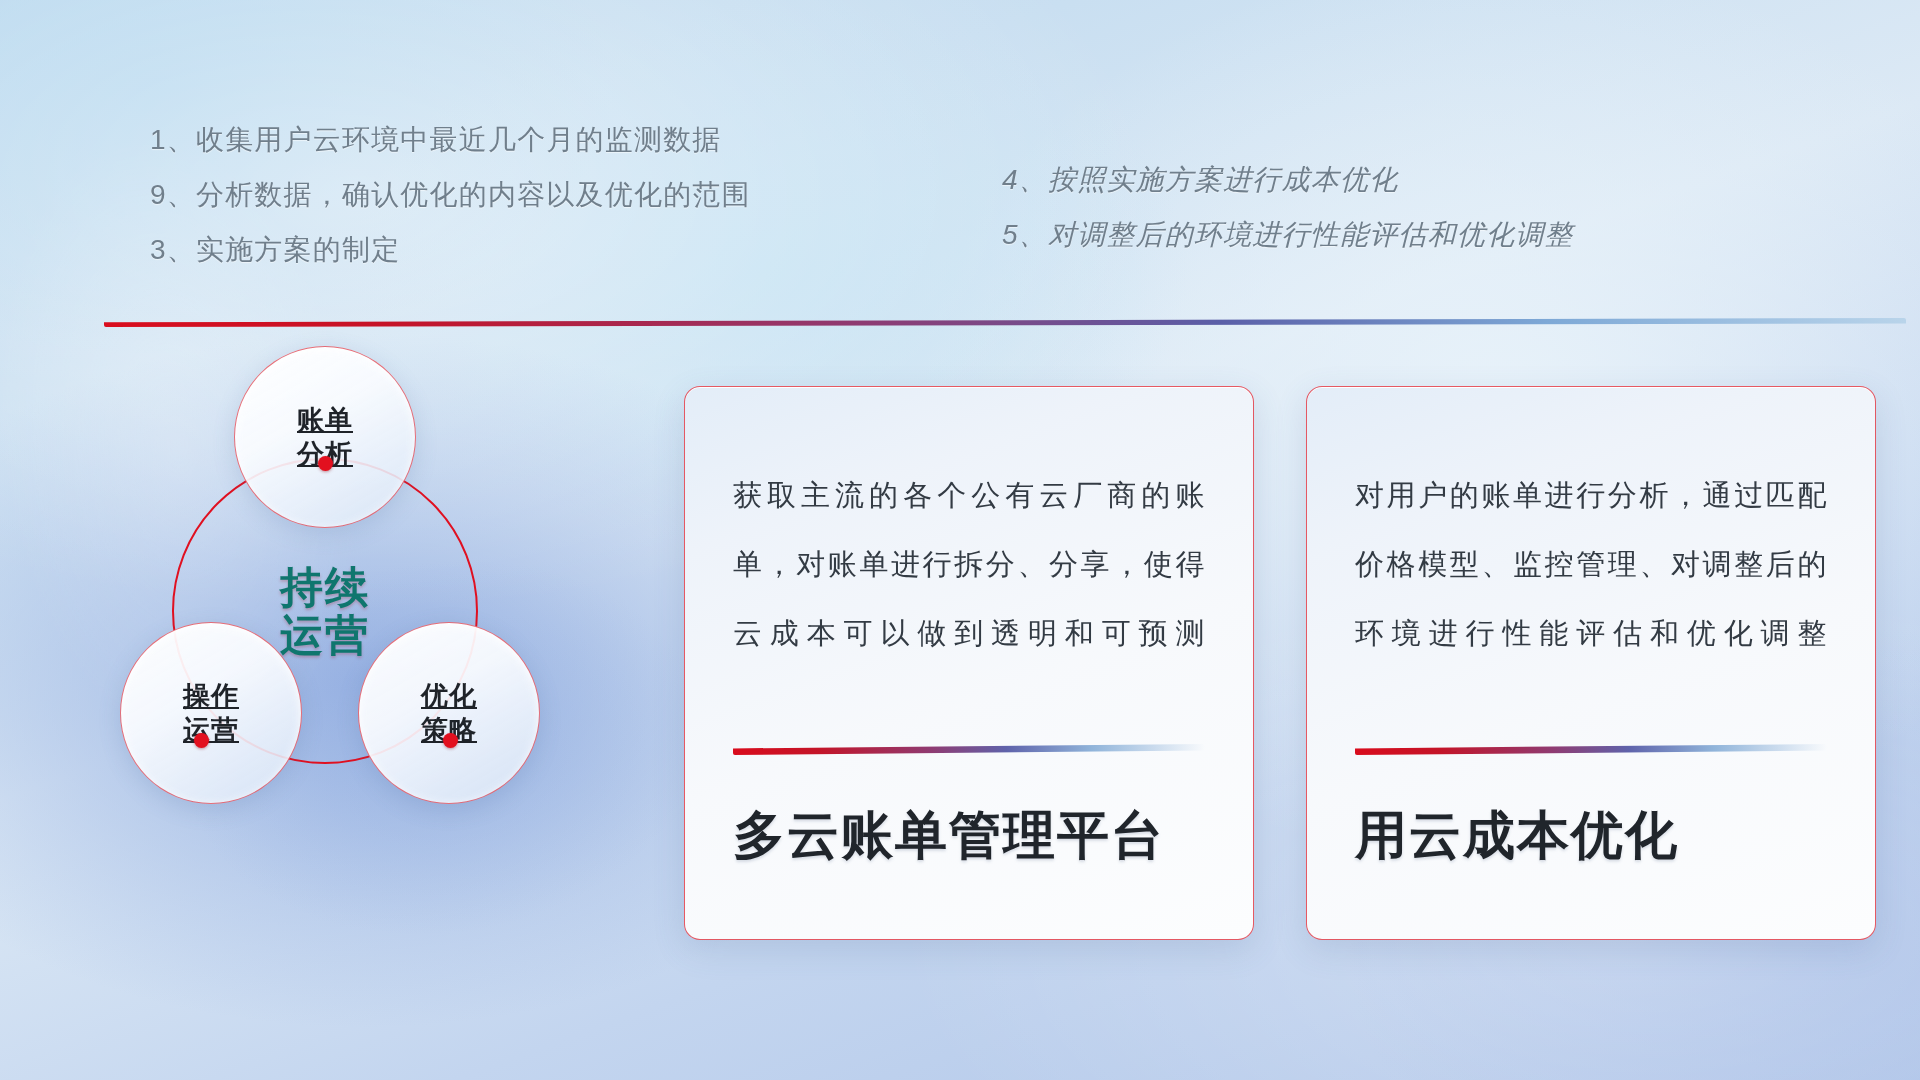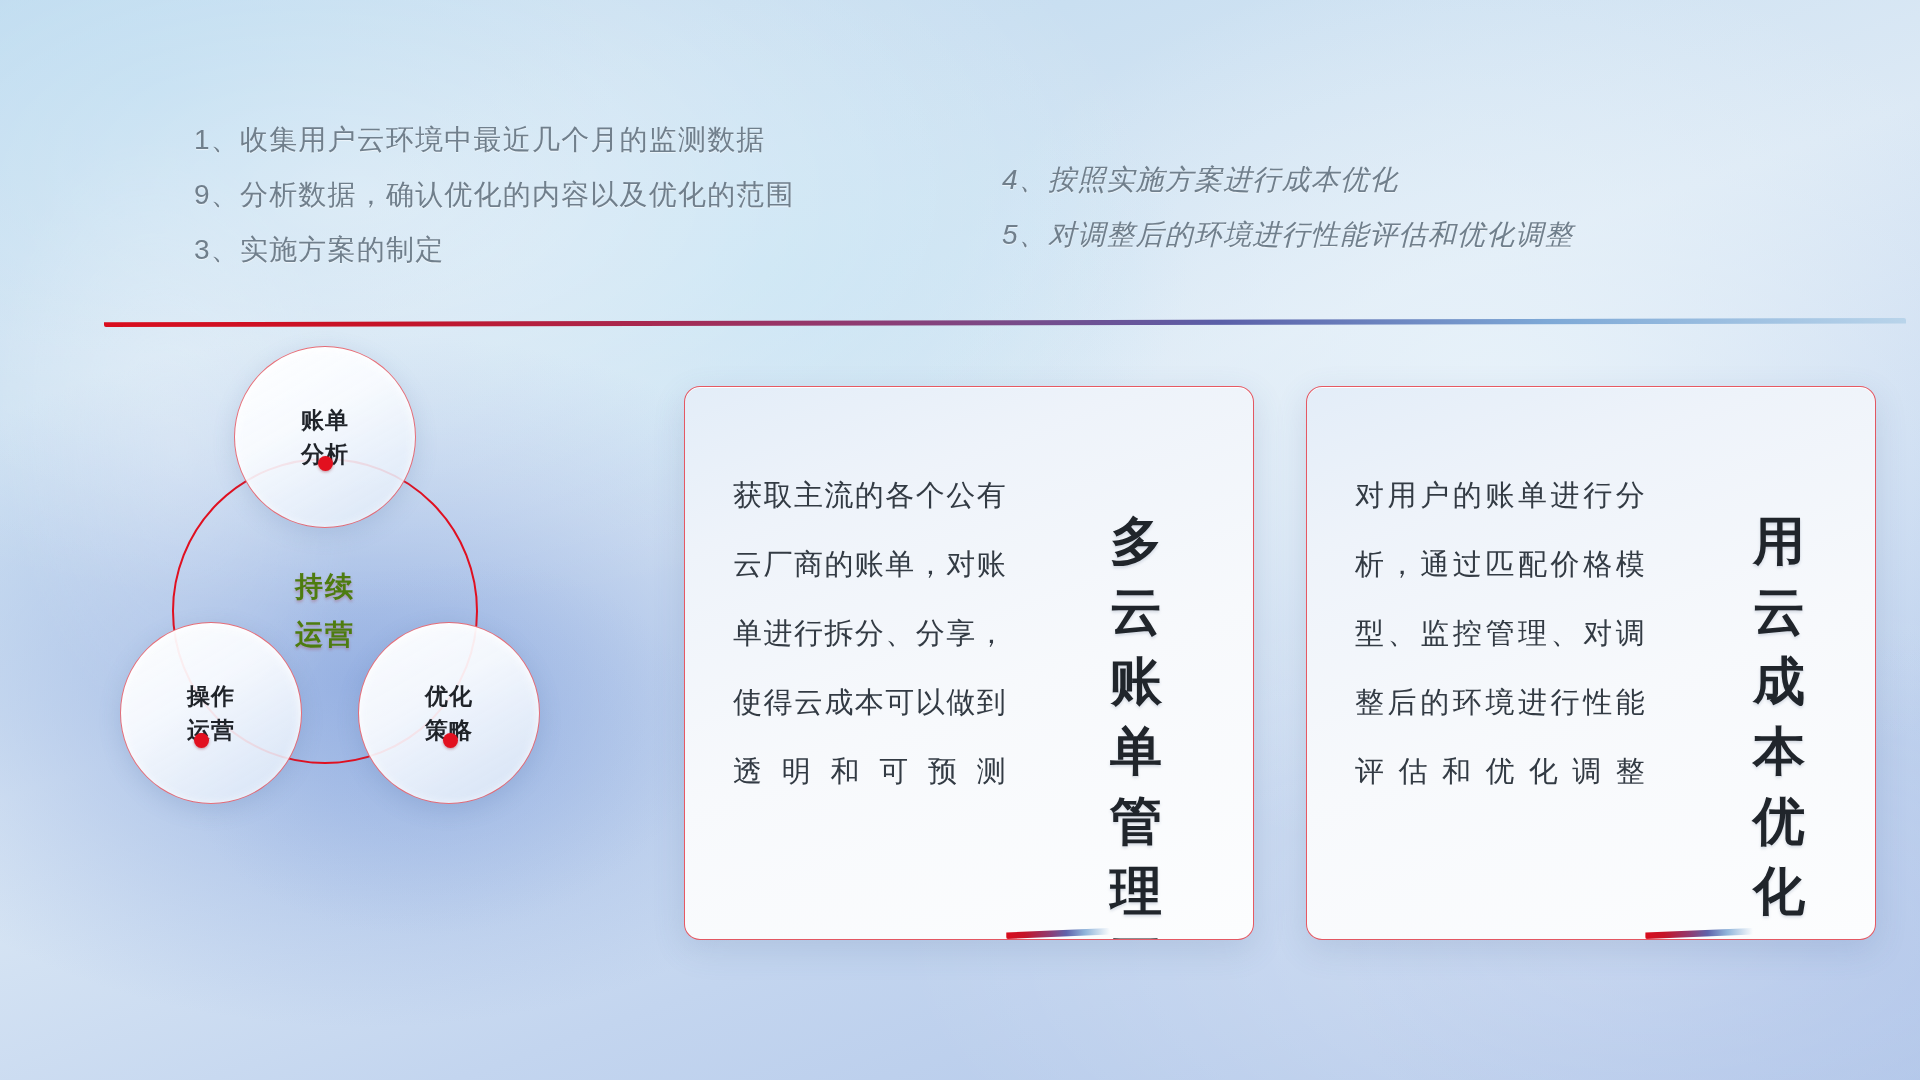--- a/index.html
+++ b/index.html
@@ -35,21 +35,21 @@
     position:absolute; left:-4%; top:6%; width:46%; height:82%;
     background:
       radial-gradient(ellipse 300px 520px at 30% 40%, rgba(255,255,255,0.22) 0%, rgba(255,255,255,0) 60%),
       radial-gradient(ellipse 420px 300px at 55% 78%, rgba(137,167,222,0.40) 0%, rgba(137,167,222,0) 62%);
     transform:rotate(-8deg);
   }
 
   
   #lists { position:absolute; z-index:3; left:0; top:0; width:1920px; height:300px; }
   .list-col { position:absolute; }
-  .list-col.left  { left:150px; top:112px;margin-left:44px; }
+  .list-col.left  { left:150px; top:112px; }
   .list-col.right { left:1002px; top:152px;font-style:italic; }
   .list-line {
     color:#707f8c;
     font-size:28px;
     line-height:55px;
     letter-spacing:1.2px;
     white-space:nowrap;
     text-shadow:0 1px 1px rgba(255,255,255,0.55);
   }
 
@@ -77,47 +77,47 @@
   .vcircle.outline {
     border:2.2px solid #e01020;
     background:transparent;
   }
   #c-top    { left:138px; top:0px;   width:182px; height:182px; }
   #c-left   { left:24px;  top:276px; width:182px; height:182px; }
   #c-right  { left:262px; top:276px; width:182px; height:182px; }
   #c-main   { left:76px;  top:112px; width:306px; height:306px; }
 
   .vlabel {
-    font-size:23px; font-weight:bold; color:#1f2329; line-height:34px;
-    text-align:right; letter-spacing:1px;
+    font-size:27px; font-weight:bold; color:#1f2329; line-height:34px;
+    text-align:right; letter-spacing:1px;text-decoration:underline;
   }
   #main-label {
     position:absolute; left:76px; top:112px; width:306px; height:306px;
     display:flex; flex-direction:column; align-items:center; justify-content:center;
-    color:#4d7c0f; font-size:28px; font-weight:bold; line-height:48px; letter-spacing:2px;
+    color:#0f766e; font-size:43px; font-weight:bold; line-height:48px; letter-spacing:2px;
     text-shadow:0 2px 3px rgba(160,30,40,0.28);
   }
   .vdot {
     position:absolute; width:15px; height:15px; border-radius:50%;
     background:#e2101f; box-shadow:0 1px 3px rgba(140,20,30,0.45);
   }
   #dot-top   { left:222px; top:110px; }
   #dot-left  { left:98px;  top:387px; }
   #dot-right { left:347px; top:387px; }
 
   
   #cards { position:absolute; z-index:5; left:684px; top:386px; width:1192px; height:554px; display:flex; gap:52px; }
   .card {
     width:570px; height:554px;
     border:1.6px solid rgba(226,60,72,0.85);
     border-radius:16px;
     background:linear-gradient(160deg,#e3edf8 0%, #eef3fa 22%, #f7f9fc 55%, #fcfdfe 100%);
     box-shadow:0 10px 32px rgba(70,100,150,0.16), inset 0 1px 0 rgba(255,255,255,0.9);
     padding:74px 48px 0 48px;
-    display:flex; flex-direction:row;
+    display:flex; flex-direction:column;
     position:relative; overflow:hidden;
   }
   .card-body {
     color:#333b44;
     font-size:29px;
     line-height:69px;
     letter-spacing:0.6px;
     text-align:justify;
     text-align-last:justify;
   }

